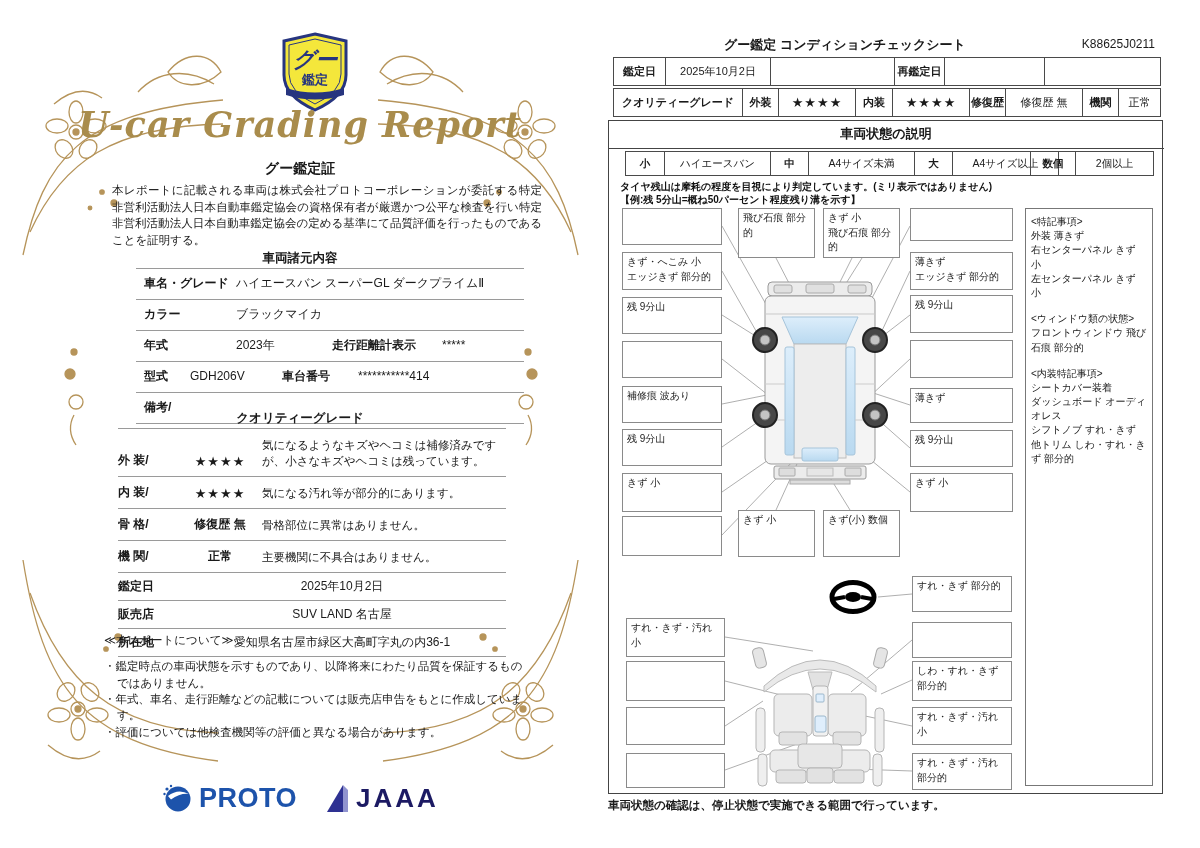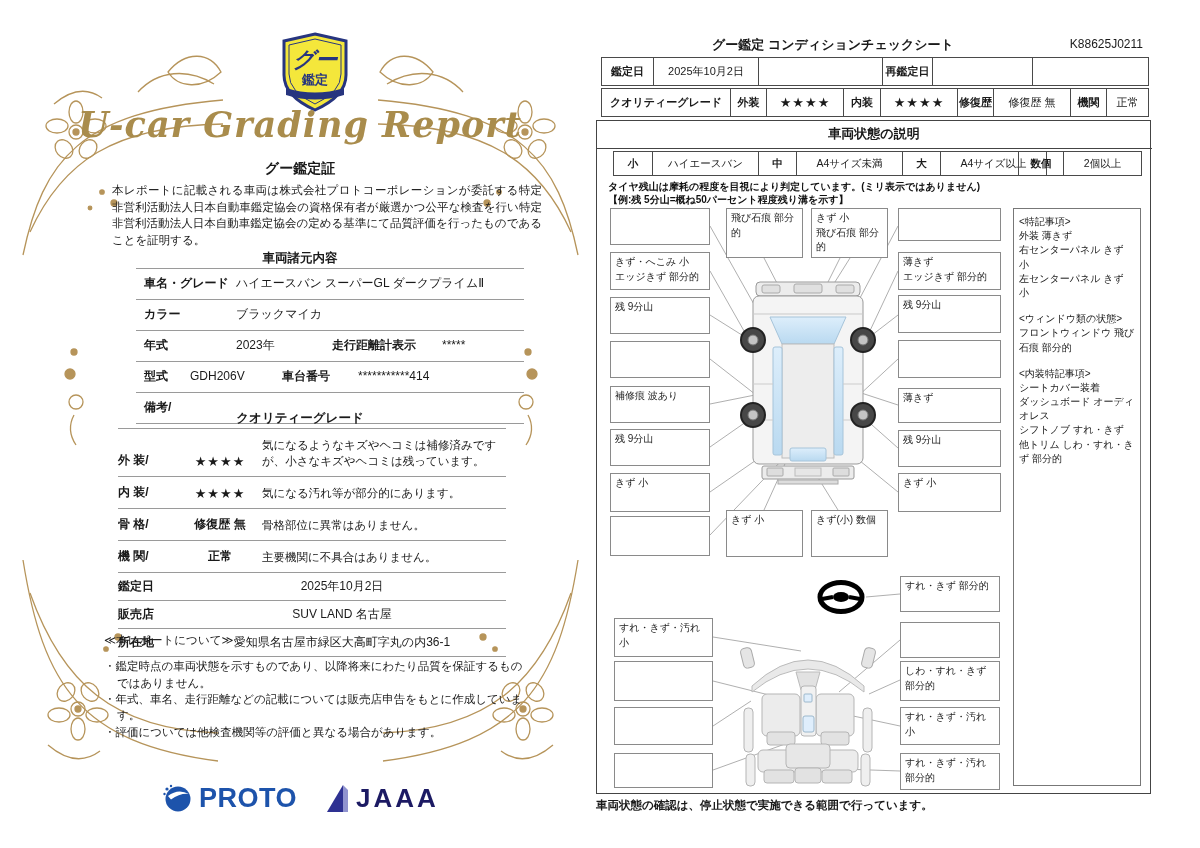--- a/index.html
+++ b/index.html
@@ -1,20 +1,20 @@
 <!DOCTYPE html>
 <html><head>
 <meta charset="utf-8">
 <style>
   html,body{margin:0;padding:0;}
   body{width:1200px;height:848px;background:#ffffff;position:relative;overflow:hidden;
        font-family:"Liberation Sans","DejaVu Sans",sans-serif;color:#1a1a1a;}
   .sheet{position:absolute;top:0;height:848px;}
   #sheet-left{left:0;width:600px;}
-  #sheet-right{left:588px;width:600px;}
+  #sheet-right{left:600px;width:600px;}
   .abs{position:absolute;}
 
   
   .script-title{left:0;top:104px;width:600px;text-align:center;
     font-family:"DejaVu Serif","Liberation Serif",serif;font-style:italic;font-weight:700;
     font-size:35px;color:#a98c4c;letter-spacing:1px;}
   .cert-head{left:0;top:160px;width:600px;text-align:center;font-weight:bold;font-size:14px;}
   .intro{left:112px;top:182px;width:430px;font-size:11.5px;line-height:1.45;text-align:justify;}
   .sec-head{left:0;width:600px;text-align:center;font-weight:bold;font-size:12.5px;}
   .spec{left:136px;top:268px;width:388px;font-size:12px;}

